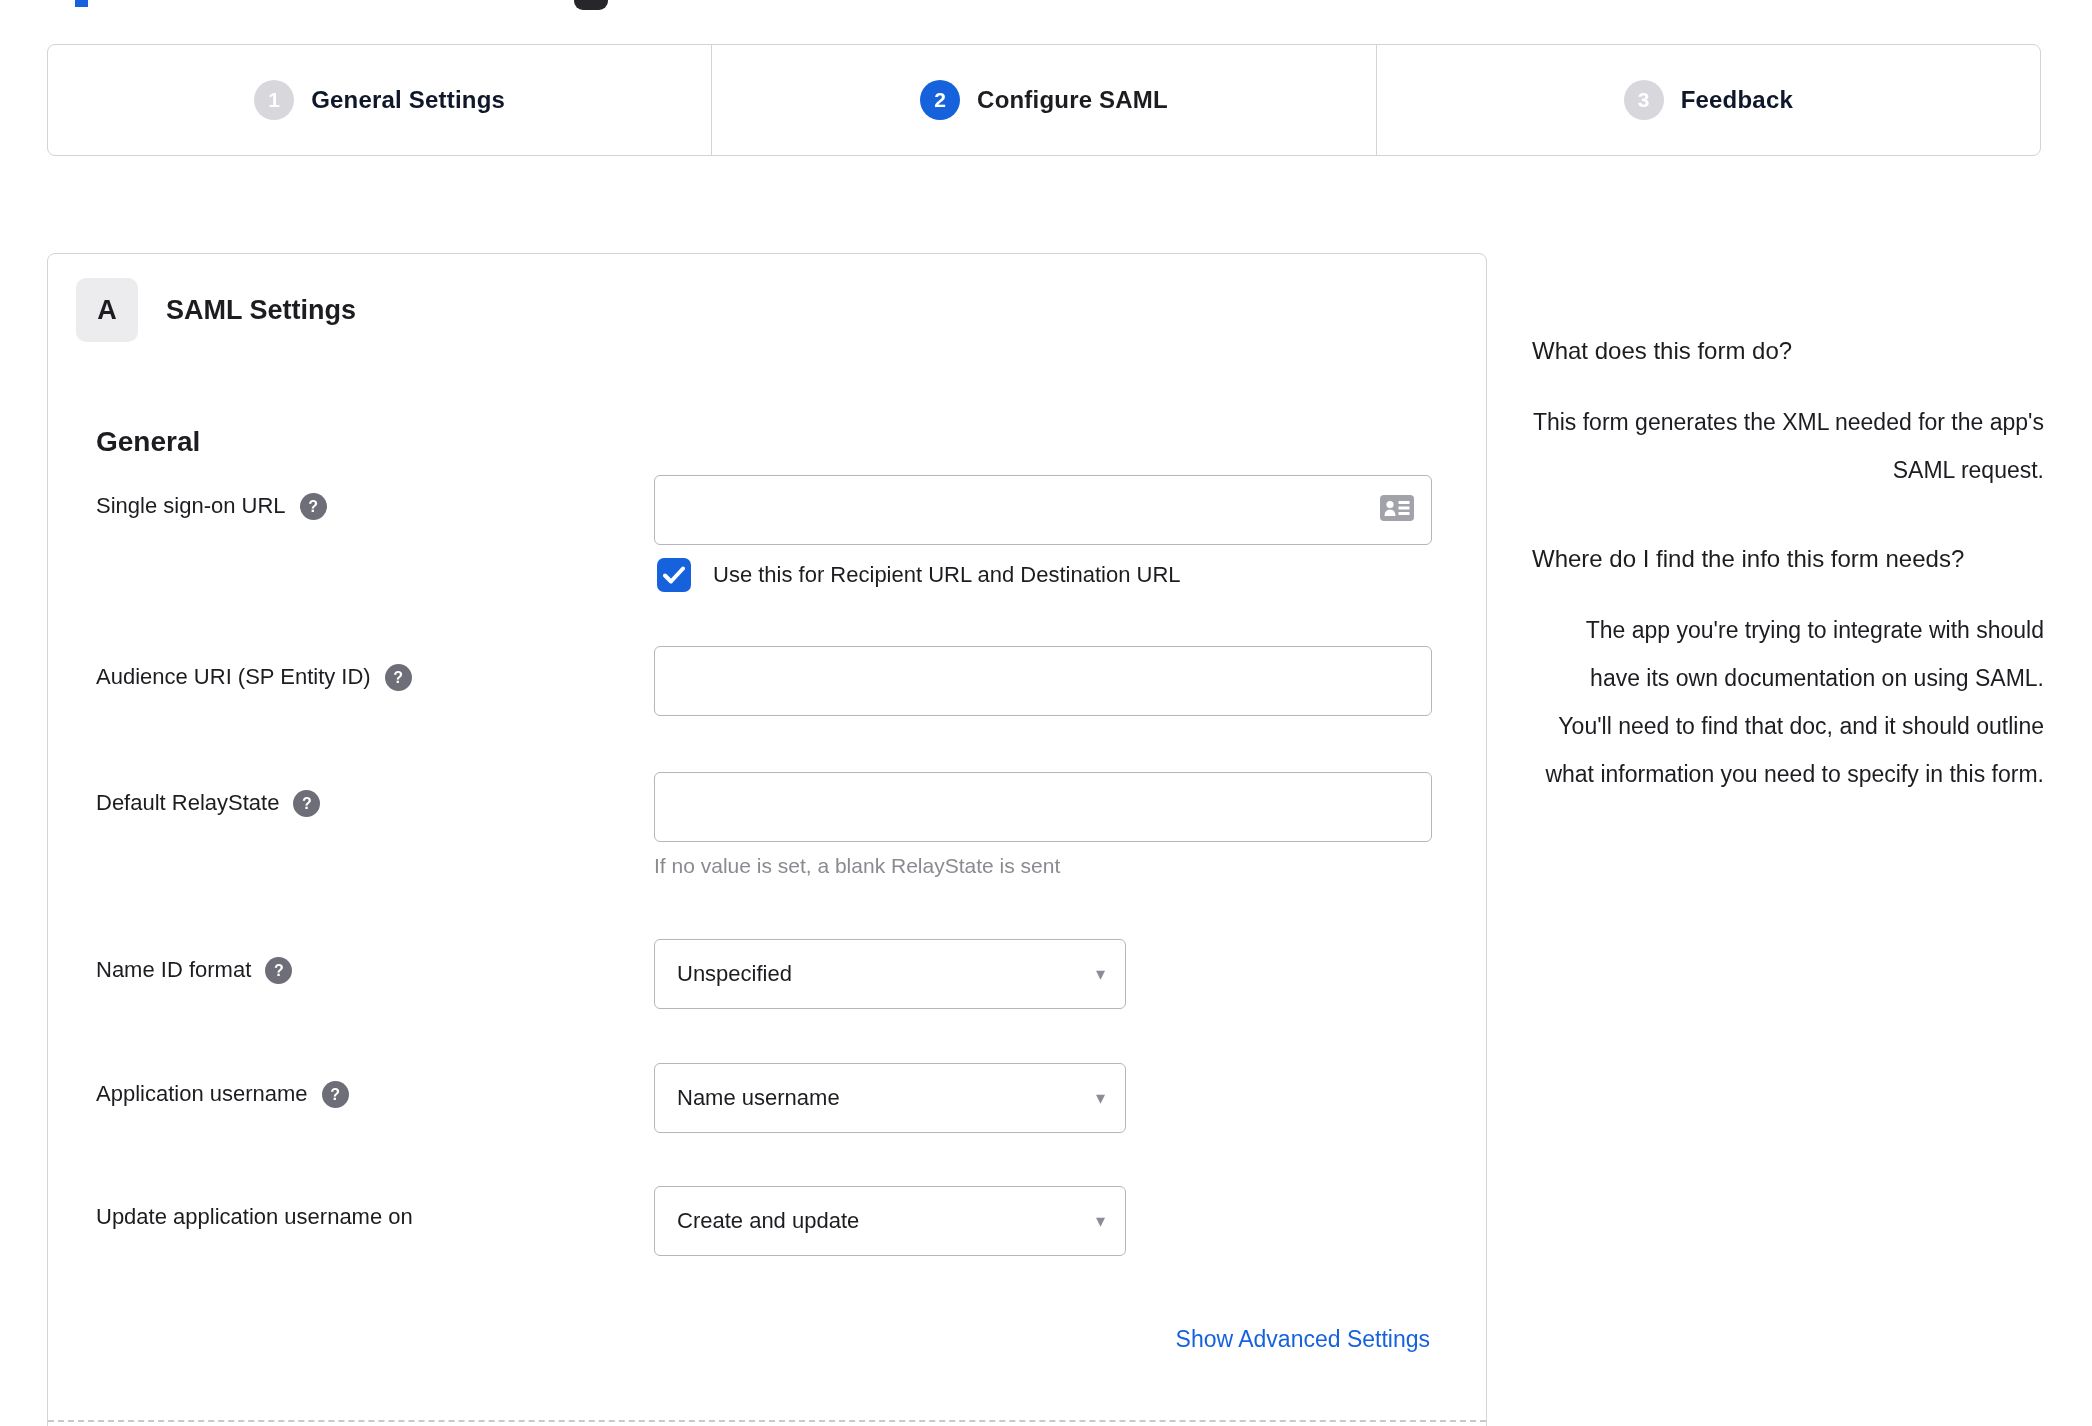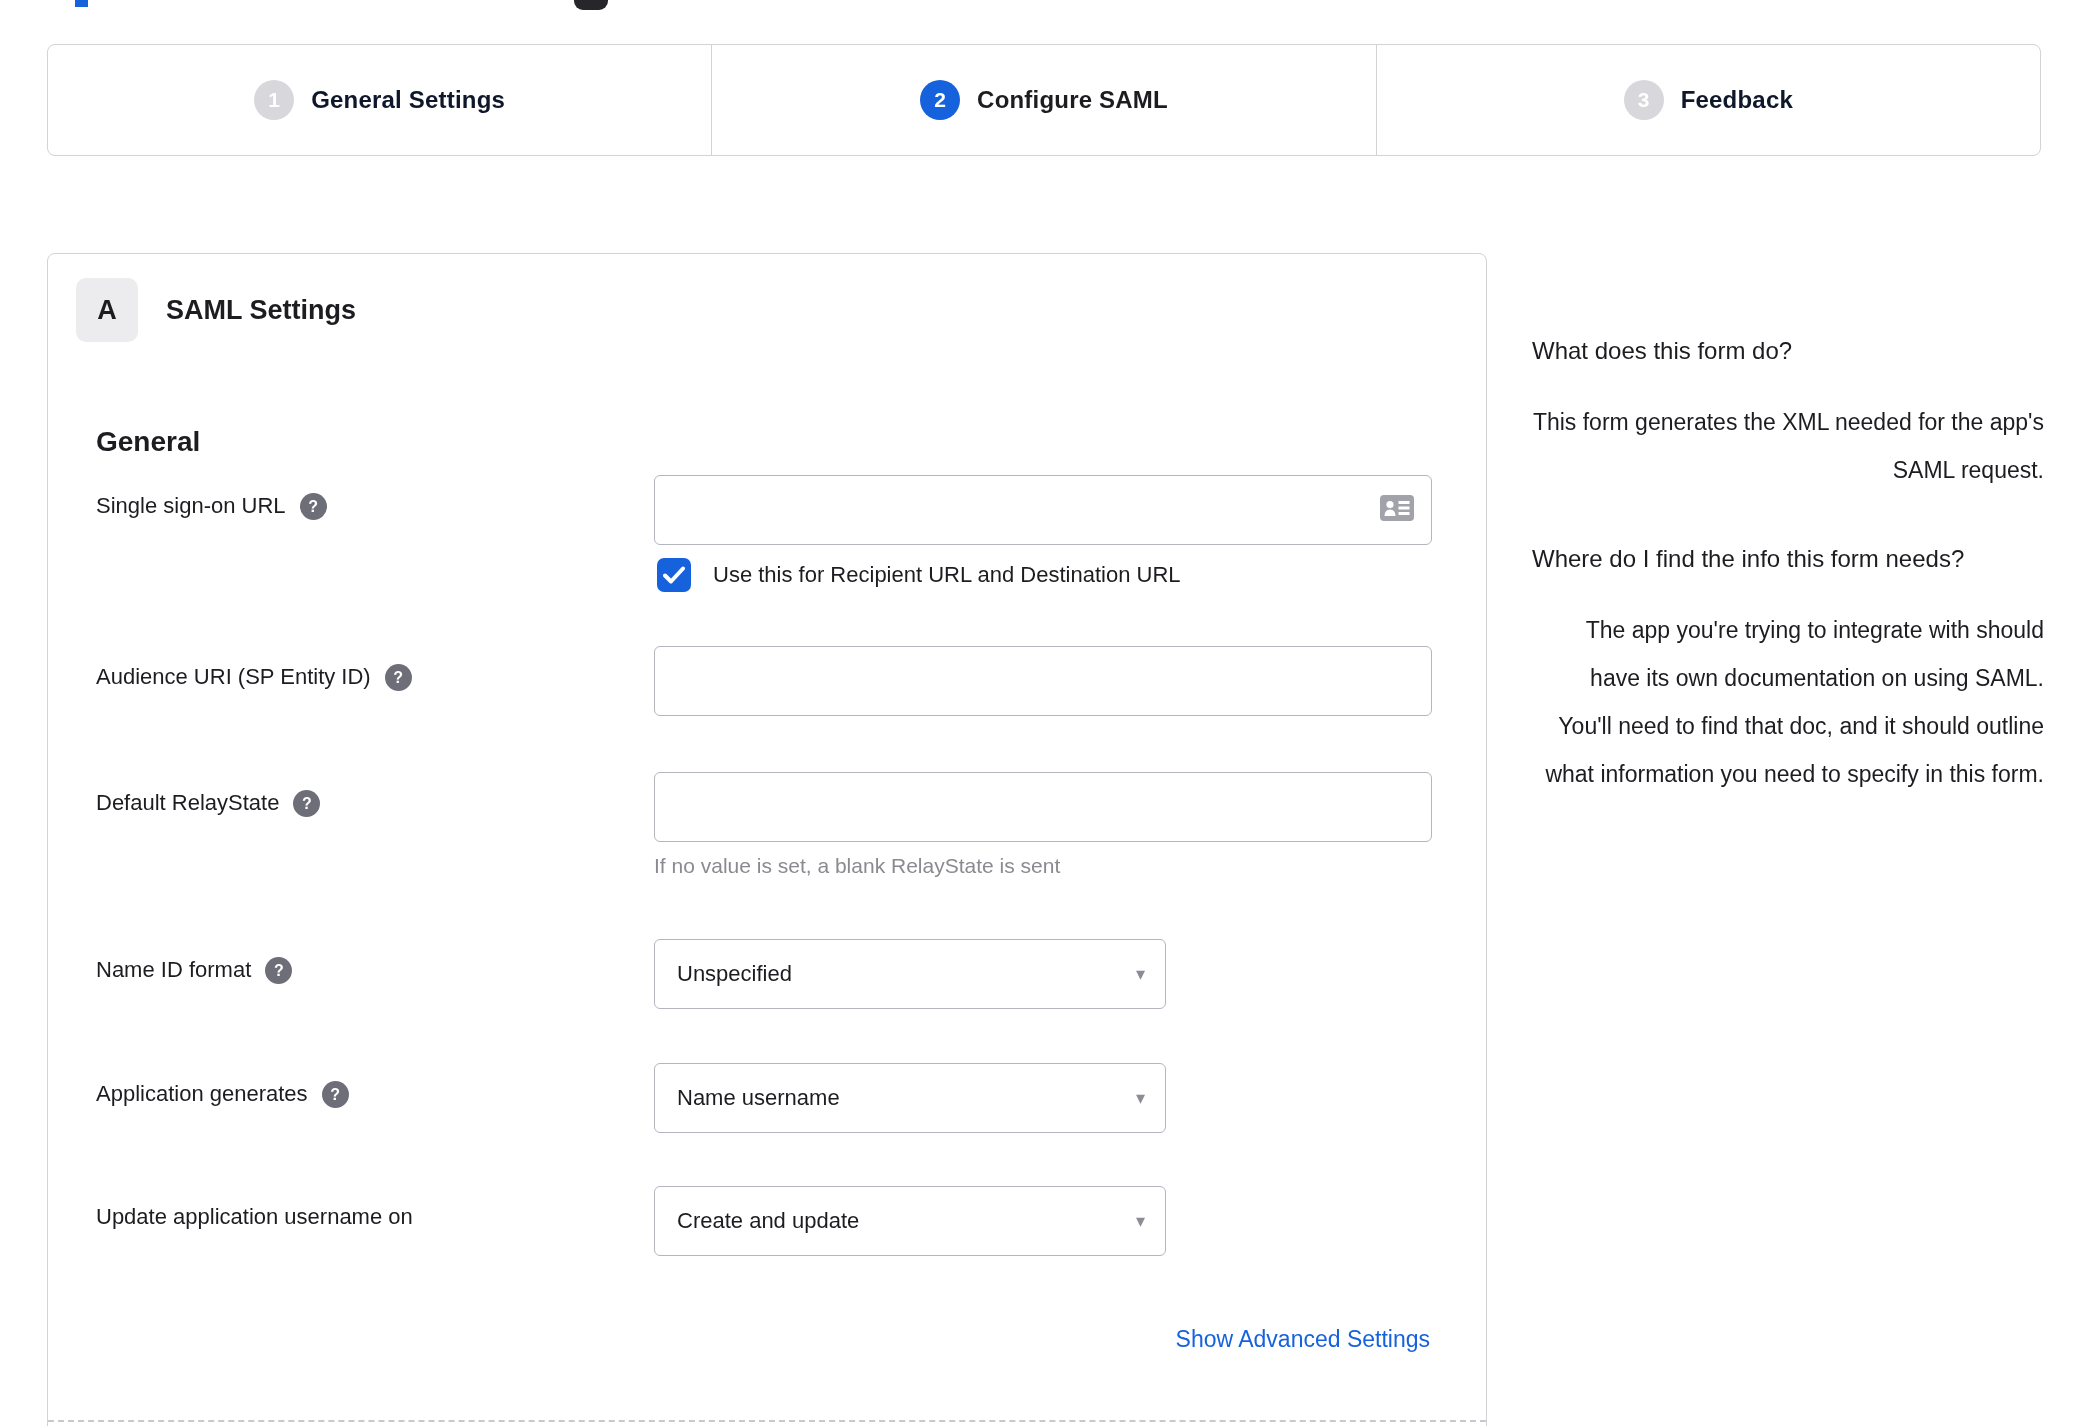--- a/index.html
+++ b/index.html
@@ -75,21 +75,21 @@
   .checkbox{
     width:34px;height:34px;border-radius:7px;background:#1662dd;flex:0 0 auto;
     display:flex;align-items:center;justify-content:center;cursor:pointer;
   }
   .checkbox svg{display:block;}
   .checkbox-label{font-size:22px;color:#1d1d21;}
 
   .hint{margin-top:12px;font-size:21px;color:#8a8a91;}
 
   .select{
-    position:relative;width:512px;height:70px;box-sizing:border-box;
+    position:relative;width:472px;height:70px;box-sizing:border-box;
     border:1px solid #b5b5bd;border-radius:6px;background:#fff;cursor:pointer;
   }
   .select-value{position:absolute;left:22px;top:0;line-height:68px;font-size:22px;color:#1d1d21;}
   .select-caret{position:absolute;right:20px;top:0;line-height:68px;font-size:18px;color:#8c8c96;}
 
   .advanced-row{position:absolute;right:56px;top:1072px;text-align:center;}
   .advanced-link{font-size:23px;color:#1662dd;text-decoration:none;cursor:pointer;}
 
   .dashed-divider{position:absolute;left:0;right:0;top:1166px;border-top:2px dashed #c8c8ce;}
 
@@ -185,21 +185,21 @@
     <div class="control-col">
       <div class="select">
         <span class="select-value">Unspecified</span>
         <span class="select-caret">▾</span>
       </div>
     </div>
   </div>
 
   <div class="row" style="top:809px">
     <div class="label-col">
-      <span class="field-label">Application generates</span>
+      <span class="field-label">Application username</span>
       <span class="help-icon">?</span>
     </div>
     <div class="control-col">
       <div class="select">
         <span class="select-value">Name username</span>
         <span class="select-caret">▾</span>
       </div>
     </div>
   </div>
 

